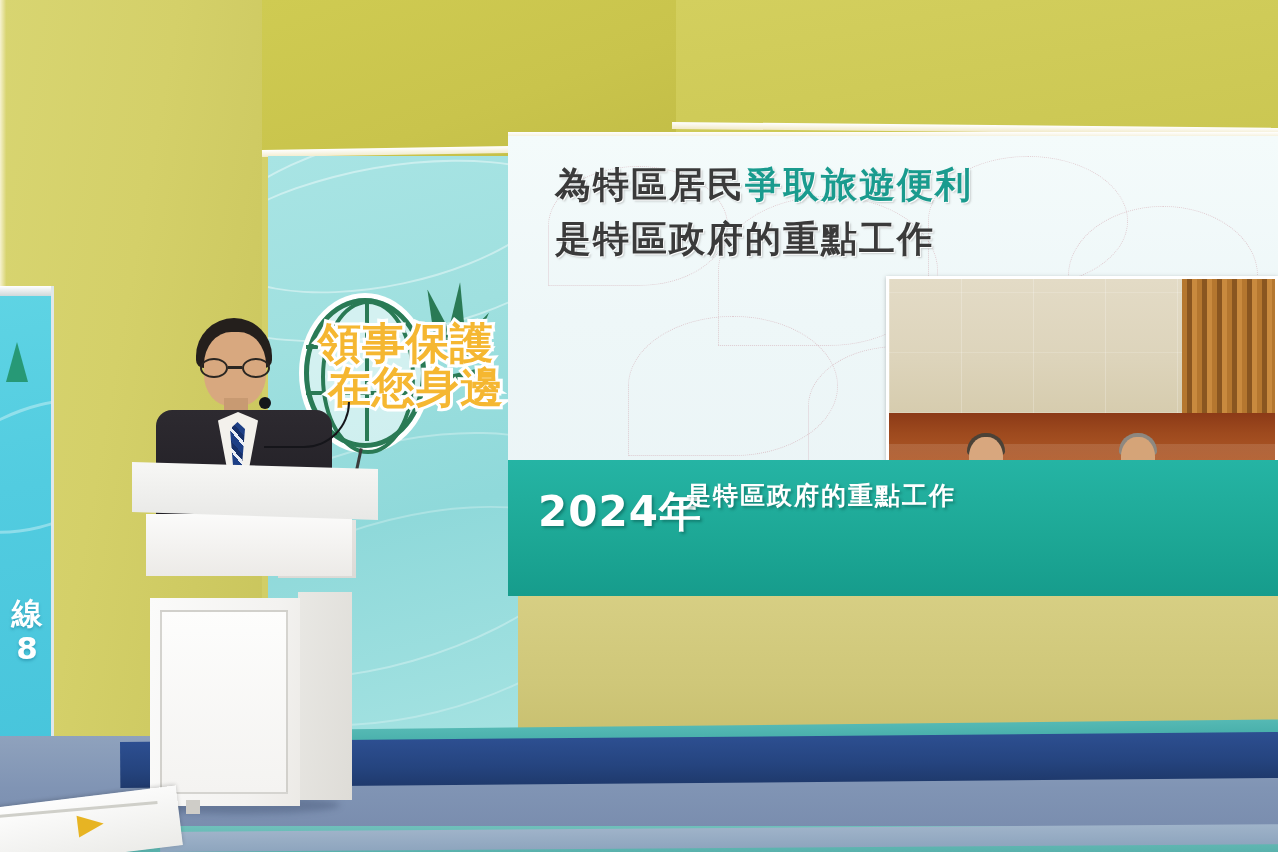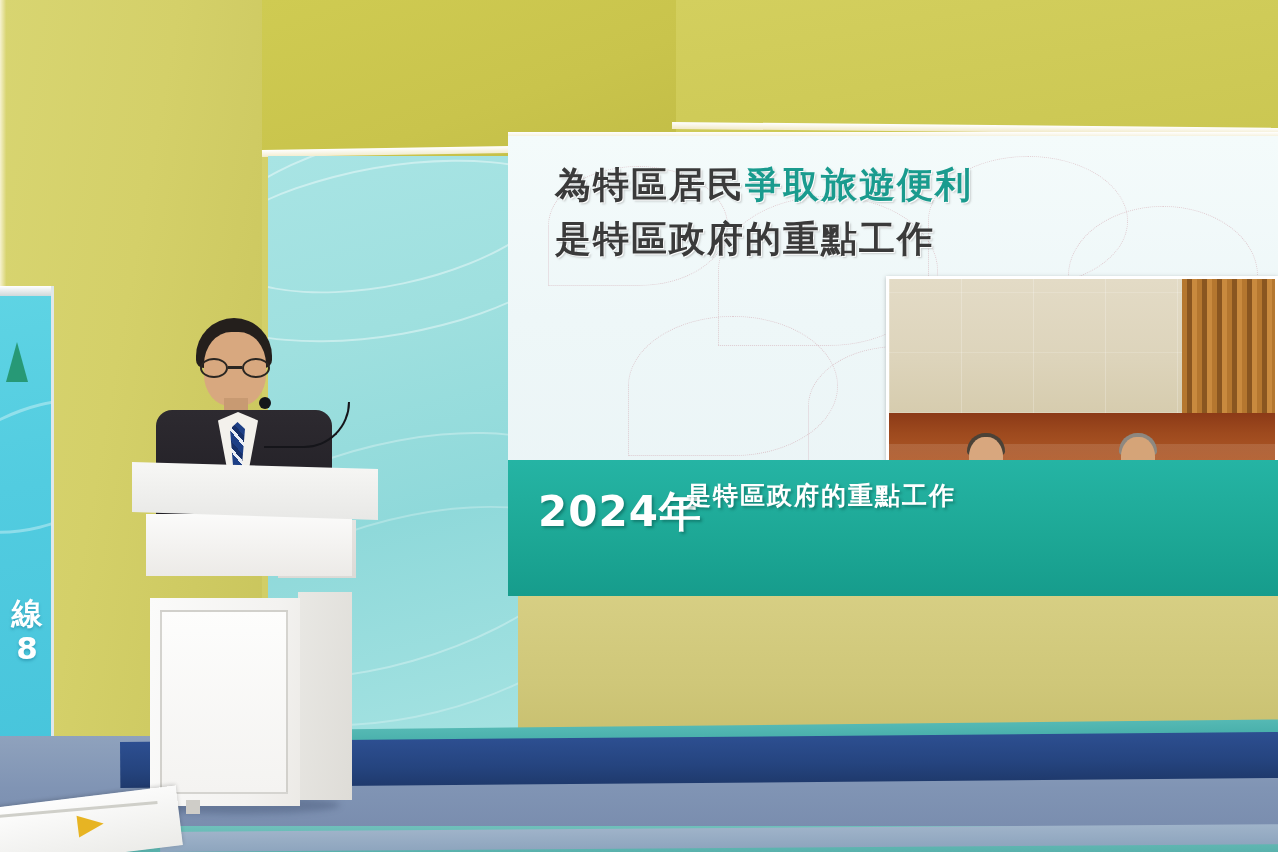--- a/index.html
+++ b/index.html
@@ -281,20 +281,37 @@
   <div class="abs led2"></div>
   <div class="abs led3"></div>
 
   <div class="abs cyanpanel">
     <div class="wave w1"></div>
       <div class="wave w2"></div>
     <div class="wave w3"></div>
       <div class="wave w4"></div>
   </div>
 
+  <div class="abs logo-wrap">
+    <div class="globe">
+      <div class="mer"></div>
+        <div class="mer2"></div>
+      <div class="par p1"></div>
+        <div class="par p2"></div>
+    </div>
+    <div class="petal pet1"></div>
+    <div class="petal pet2"></div>
+    <div class="petal pet3"></div>
+    <div class="petal pet4"></div>
+    <div class="logo-text">
+      <div class="lt1">領事保護</div>
+      <div class="lt2">在您身邊</div>
+    </div>
+    <div class="logo-stem"></div>
+  </div>
 
   <div class="abs slide-edge"></div>
   <div class="abs slide">
 
     <div class="wm" style="left:40px;top:30px;width:180px;height:120px;"></div>
     <div class="wm" style="left:210px;top:60px;width:220px;height:150px;"></div>
     <div class="wm" style="left:420px;top:20px;width:200px;height:130px;"></div>
     <div class="wm" style="left:560px;top:70px;width:190px;height:140px;"></div>
     <div class="wm" style="left:120px;top:180px;width:210px;height:140px;"></div>
     <div class="wm" style="left:300px;top:210px;width:180px;height:120px;"></div>

